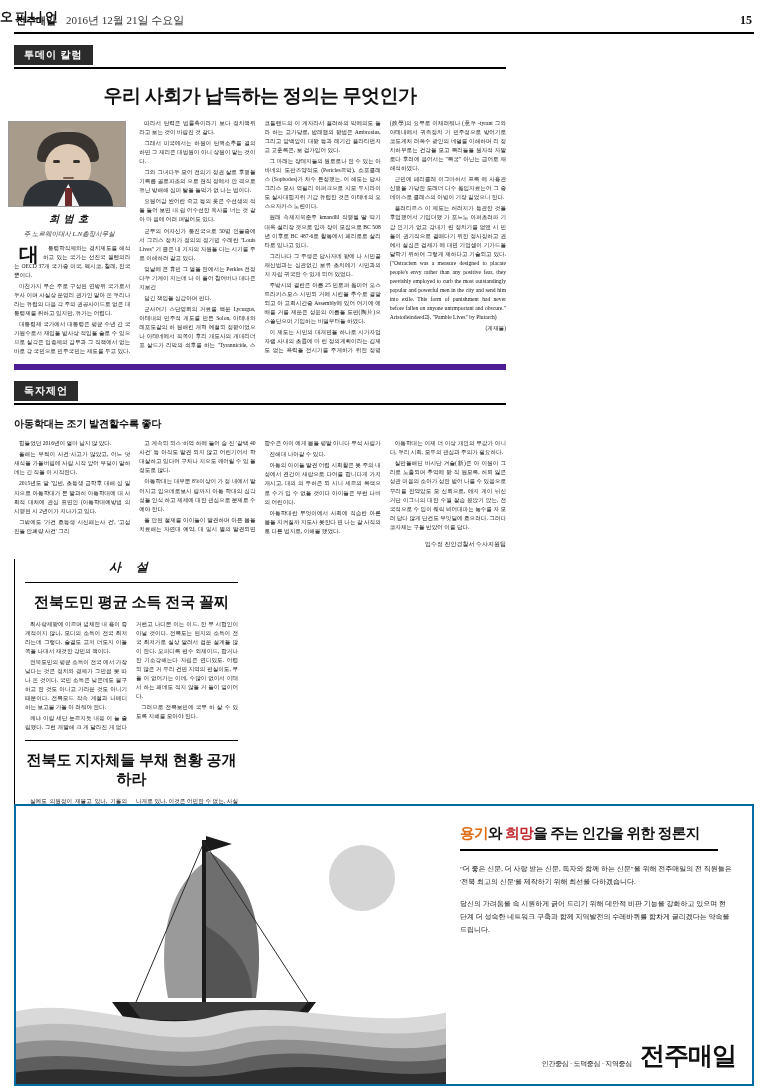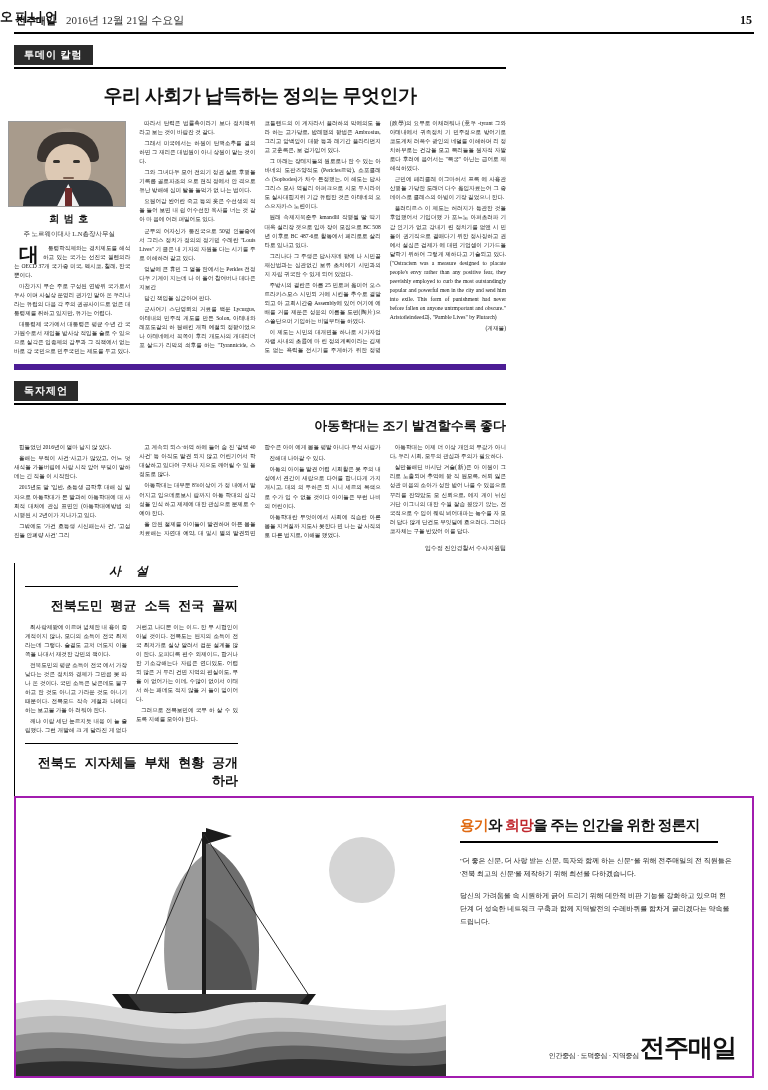--- a/index.html
+++ b/index.html
@@ -41,25 +41,25 @@
   }
   .sec-rule { border-top: 2px solid #000; margin-top: 2px; }
 
   .box { border:1px solid #000; padding: 6px 8px 8px 8px; }
 
   .headline {
     text-align:center; font-size: 19px; font-weight:bold;
     letter-spacing: -0.5px; margin: 14px 0 10px 0;
   }
   .sub-headline {
-    text-align:right; font-size: 13px; font-weight:bold; margin: 12px 0 8px 0;
-  }
-
-  
-  .portrait-wrap { float:right; width: 122px; margin: 2px 0 4px 8px; text-align:center; }
+    text-align:left; font-size: 10px; font-weight:bold; margin: 12px 0 8px 0;
+  }
+
+  
+  .portrait-wrap { float:right; width: 122px; margin: 2px 0 4px 8px; text-align:center;font-style:italic; }
   .portrait {
     width: 118px; height: 86px; border:1px solid #999;
     background:
       radial-gradient(ellipse 26px 30px at 50% 42%, #d9cfc4 0%, #c2b6a8 60%, #a89b8c 100%),
       linear-gradient(#cfcfcf,#bdbdbd);
     position:relative; overflow:hidden;
   }
   .portrait .hair { position:absolute; left:28px; top:10px; width:62px; height:30px;
     background:#3a3430; border-radius: 30px 30px 6px 6px; }
   .portrait .face { position:absolute; left:36px; top:22px; width:46px; height:46px;
@@ -81,41 +81,41 @@
   .dropcap {
     float:left; font-size: 20px; font-weight:bold; line-height: 16px;
     padding: 1px 4px 0 0; margin-top:1px;
   }
   .end-mark { text-align:right; font-size:5.6px; }
 
   
   .side-title { text-align:center; font-size: 12px; font-weight:bold; letter-spacing: 6px; font-style: italic; }
   .side-rule-top { border-top:1px solid #000; margin-top:6px; }
   .side-rule-thin { border-top:1px solid #000; margin:8px 0 8px 0; }
-  .side-sub { text-align:right; font-size: 13px; font-weight:bold; margin: 10px 0 8px 0; font-family: Liberation Mono, monospace; }
+  .side-sub { text-align:center; font-size: 15px; font-weight:bold; margin: 10px 0 8px 0; }
   .side-cols { column-count:2; column-gap: 9px; font-size:5.6px; line-height:1.62; text-align:justify; }
   .side-cols p { margin:0 0 2px 0; text-indent:5px; }
 
   
   .sec2 { margin-top: 10px; }
   .author-line { text-align:right; font-size:6px; margin-top:4px; }
 
   
   .ad {
-    position:absolute; left:14px; right:14px; bottom: 12px; height: 282px;
-    border: 2px solid #a21caf; display:flex;
+    position:absolute; left:14px; right:14px; bottom: 4px; height: 282px;
+    border: 2px solid #0369a1; display:flex;
   }
   .ad-art { width: 430px; position:relative; overflow:hidden; background:#fff; border-right:0; }
   .ad-copy { flex:1; padding: 18px 18px 10px 14px; position:relative; }
   .ad-head { font-size: 14.5px; font-weight:bold; letter-spacing:-0.5px; }
   .ad-head .hl1 { color:#e06a12; }
   .ad-head .hl2 { color:#c0272d; }
   .ad-head-rule { border-bottom: 2px solid #000; margin: 6px 0 12px 0; width: 258px; }
   .ad-para { font-size: 7px; line-height: 1.85; margin-bottom: 9px; }
-  .ad-foot { position:absolute; right: 16px; bottom: 12px; display:flex; align-items:flex-end; gap:1px; }
+  .ad-foot { position:absolute; right: 16px; bottom: 12px; display:flex; align-items:flex-end; gap:8px; }
   .ad-foot-small { font-size: 7px; letter-spacing:-0.3px; padding-bottom:3px; }
   .ad-logo { font-size: 25px; font-weight:bold; letter-spacing:-1px; }
 </style>
 </head>
 <body>
 
 <div class="page">
 
   <div class="masthead">
     <div class="mast-left">

